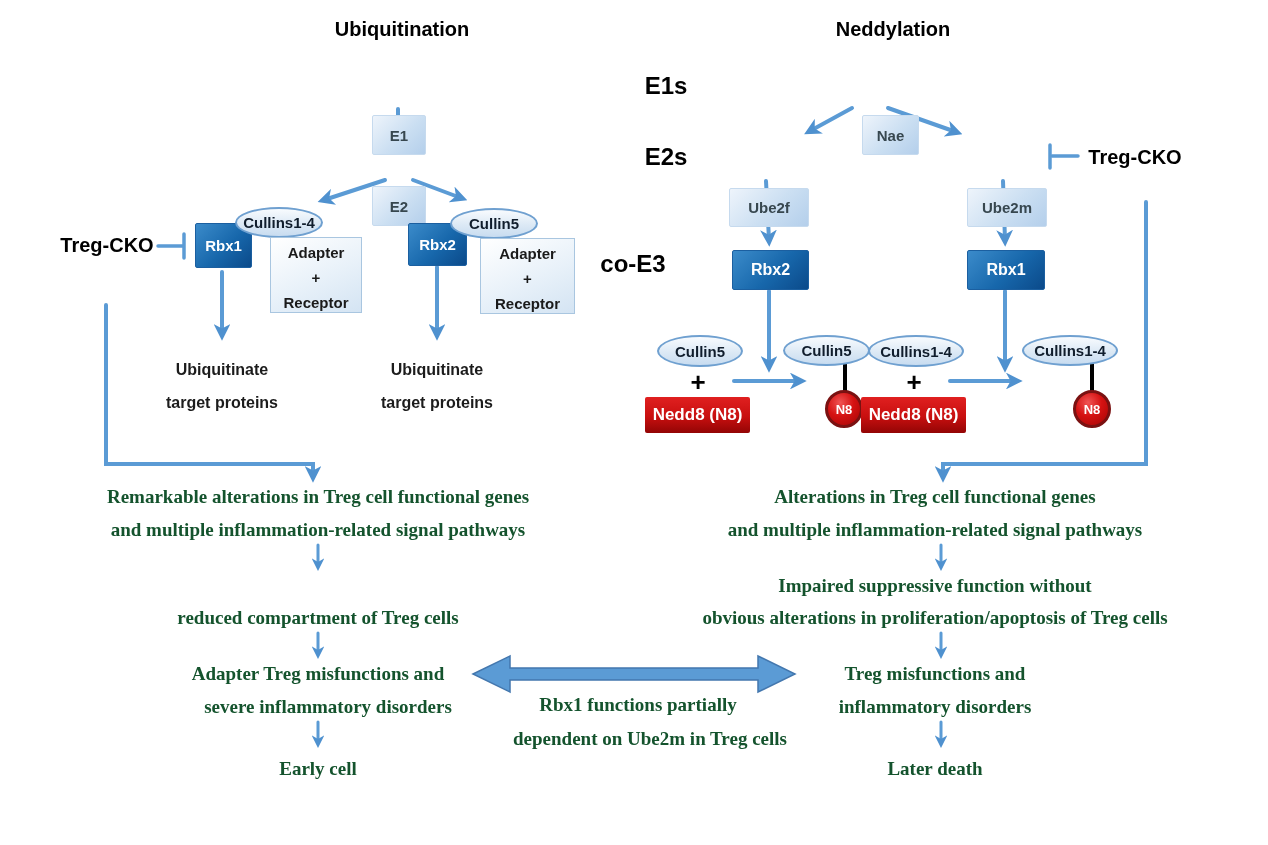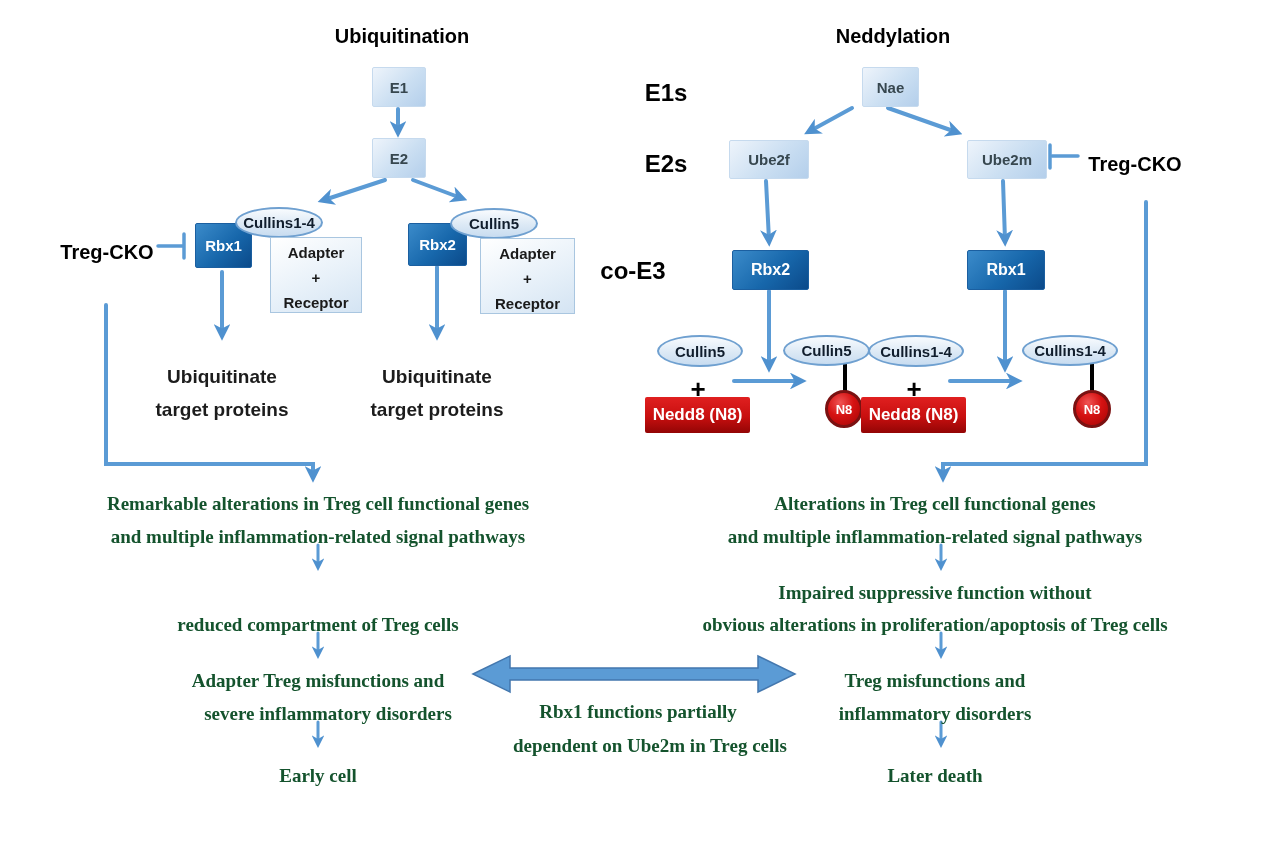--- a/index.html
+++ b/index.html
@@ -1,30 +1,30 @@
 <!DOCTYPE html>
 <html><head>
 <meta charset="utf-8">
 <style>
   html,body{margin:0;padding:0;background:#fff;}
   #canvas{position:relative;width:1268px;height:845px;background:#ffffff;overflow:hidden;
           font-family:"Liberation Sans",sans-serif;}
   #connectors{position:absolute;left:0;top:0;width:1268px;height:845px;}
   .abs{position:absolute;}
-  .ctr{transform:translate(-50%,-50%);white-space:nowrap;margin-top:7px;}
+  .ctr{transform:translate(-50%,-50%);white-space:nowrap;}
   .t-title{font-weight:bold;font-size:20px;color:#000;}
   .t-rowlab{font-weight:bold;font-size:24px;color:#000;}
   .t-tck{font-weight:bold;font-size:20px;color:#000;}
   .t-serif{font-family:"Liberation Serif",serif;font-weight:bold;font-size:19px;color:#14532d;}
-  .t-outcome{font-weight:bold;font-size:19px;color:#1c1c1c;}
+  .t-outcome{font-weight:bold;font-size:16px;color:#1c1c1c;}
   .t-plus{font-weight:bold;font-size:26px;color:#000;}
   .lightbox{display:flex;align-items:center;justify-content:center;
             background:linear-gradient(135deg,#eef4fb 0%,#cbdff2 55%,#b4cfeb 100%);
             border:1px solid #c6daee;border-radius:2px;
-            font-weight:bold;font-size:15px;color:#37474f;}
+            font-weight:bold;font-size:15px;color:#37474f;margin-top:48px;}
   .darkbox{display:flex;align-items:center;justify-content:center;
            background:linear-gradient(135deg,#3b8bca 0%,#1767ab 55%,#0b4a8a 100%);
            border:1px solid #1b5fa0;border-radius:2px;
            font-weight:bold;font-size:15px;color:#ffffff;}
   .darkbox.big{font-size:16px;}
   .ellipse{display:flex;align-items:center;justify-content:center;border-radius:50%;
            background:linear-gradient(180deg,#f8fbfe 0%,#dce9f5 55%,#c8dcf0 100%);
            border:2px solid #6fa0d0;font-weight:bold;font-size:15px;color:#101d2c;box-sizing:border-box;}
   .adapterbox{background:linear-gradient(155deg,#ffffff 0%,#e8f1f9 55%,#d4e4f3 100%);
               border:1px solid #a9c6e0;text-align:center;

